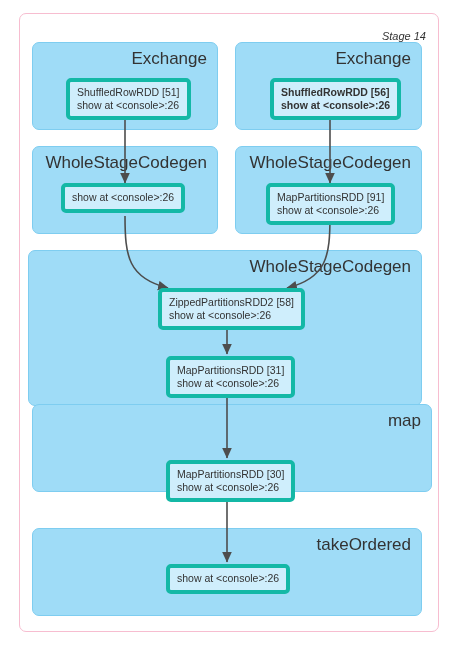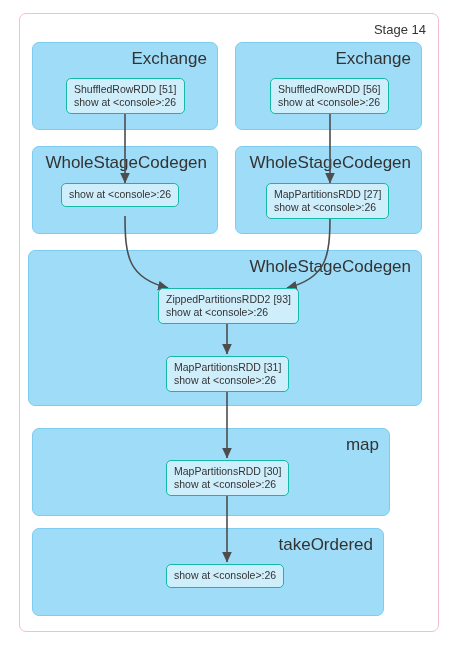--- a/index.html
+++ b/index.html
@@ -29,24 +29,25 @@
     height: 619px;
     box-sizing: border-box;
     border: 1px solid #f7bdd0;
     border-radius: 7px;
     background: #ffffff;
   }
 
   .stage-title {
     position: absolute;
     right: 12px;
-    top: 8px;
-    font-size: 13px;
+    top: 16px;
+    font-size: 11px;
     color: #333333;
     white-space: nowrap;
+    font-style: italic;
   }
 
   
   .scope {
     position: absolute;
     box-sizing: border-box;
     background: #9fdcf7;
     border: 1px solid #7ecdf0;
     border-radius: 7px;
   }
@@ -58,21 +59,21 @@
     color: #333333;
     white-space: nowrap;
     pointer-events: none;
   }
 
   
   .rdd-node {
     position: absolute;
     box-sizing: border-box;
     background: #cfeefc;
-    border: 1px solid #14b8a6;
+    border: 4px solid #14b8a6;
     border-radius: 5px;
     padding: 4px 7px 5px 7px;
     font-size: 10.5px;
     line-height: 12.5px;
     color: #333333;
     white-space: nowrap;
   }
   .rdd-node .rdd-line {
     display: block;
   }
@@ -109,25 +110,25 @@
   </div>
 
   <div class="scope" style="left:235px; top:146px; width:187px; height:88px;">
     <div class="scope-label">WholeStageCodegen</div>
   </div>
 
   <div class="scope" style="left:28px; top:250px; width:394px; height:156px;">
     <div class="scope-label">WholeStageCodegen</div>
   </div>
 
-  <div class="scope" style="left:32px; top:428px; width:358px; height:88px;">
+  <div class="scope" style="left:32px; top:404px; width:400px; height:88px;">
     <div class="scope-label">map</div>
   </div>
 
-  <div class="scope" style="left:32px; top:528px; width:352px; height:88px;">
+  <div class="scope" style="left:32px; top:528px; width:390px; height:88px;">
     <div class="scope-label">takeOrdered</div>
   </div>
 
   <svg id="edges" viewBox="0 0 460 648" width="460" height="648">
     <defs>
       <marker id="arrowhead" markerWidth="9" markerHeight="9" refX="6.2" refY="3" orient="auto" markerUnits="strokeWidth">
         <path d="M0,0 L0,6 L6.5,3 z" fill="#4d4d4d"></path>
       </marker>
     </defs>
 
@@ -144,36 +145,36 @@
     <path d="M227,386 L227,458" stroke="#4d4d4d" stroke-width="1.6" fill="none" marker-end="url(#arrowhead)"></path>
 
     <path d="M227,490 L227,562" stroke="#4d4d4d" stroke-width="1.6" fill="none" marker-end="url(#arrowhead)"></path>
   </svg>
 
   <div class="rdd-node" style="left:66px; top:78px;">
     <span class="rdd-line">ShuffledRowRDD [51]</span>
     <span class="rdd-line">show at &lt;console&gt;:26</span>
   </div>
 
-  <div class="rdd-node" style="left:270px; top:78px;">
+  <div class="rdd-node" style="left:270px; top:78px;font-weight:bold;">
     <span class="rdd-line">ShuffledRowRDD [56]</span>
     <span class="rdd-line">show at &lt;console&gt;:26</span>
   </div>
 
   <div class="rdd-node" style="left:61px; top:183px;">
     <span class="rdd-line">show at &lt;console&gt;:26</span>
   </div>
 
   <div class="rdd-node" style="left:266px; top:183px;">
-    <span class="rdd-line">MapPartitionsRDD [27]</span>
+    <span class="rdd-line">MapPartitionsRDD [91]</span>
     <span class="rdd-line">show at &lt;console&gt;:26</span>
   </div>
 
   <div class="rdd-node" style="left:158px; top:288px;">
-    <span class="rdd-line">ZippedPartitionsRDD2 [93]</span>
+    <span class="rdd-line">ZippedPartitionsRDD2 [58]</span>
     <span class="rdd-line">show at &lt;console&gt;:26</span>
   </div>
 
   <div class="rdd-node" style="left:166px; top:356px;">
     <span class="rdd-line">MapPartitionsRDD [31]</span>
     <span class="rdd-line">show at &lt;console&gt;:26</span>
   </div>
 
   <div class="rdd-node" style="left:166px; top:460px;">
     <span class="rdd-line">MapPartitionsRDD [30]</span>

